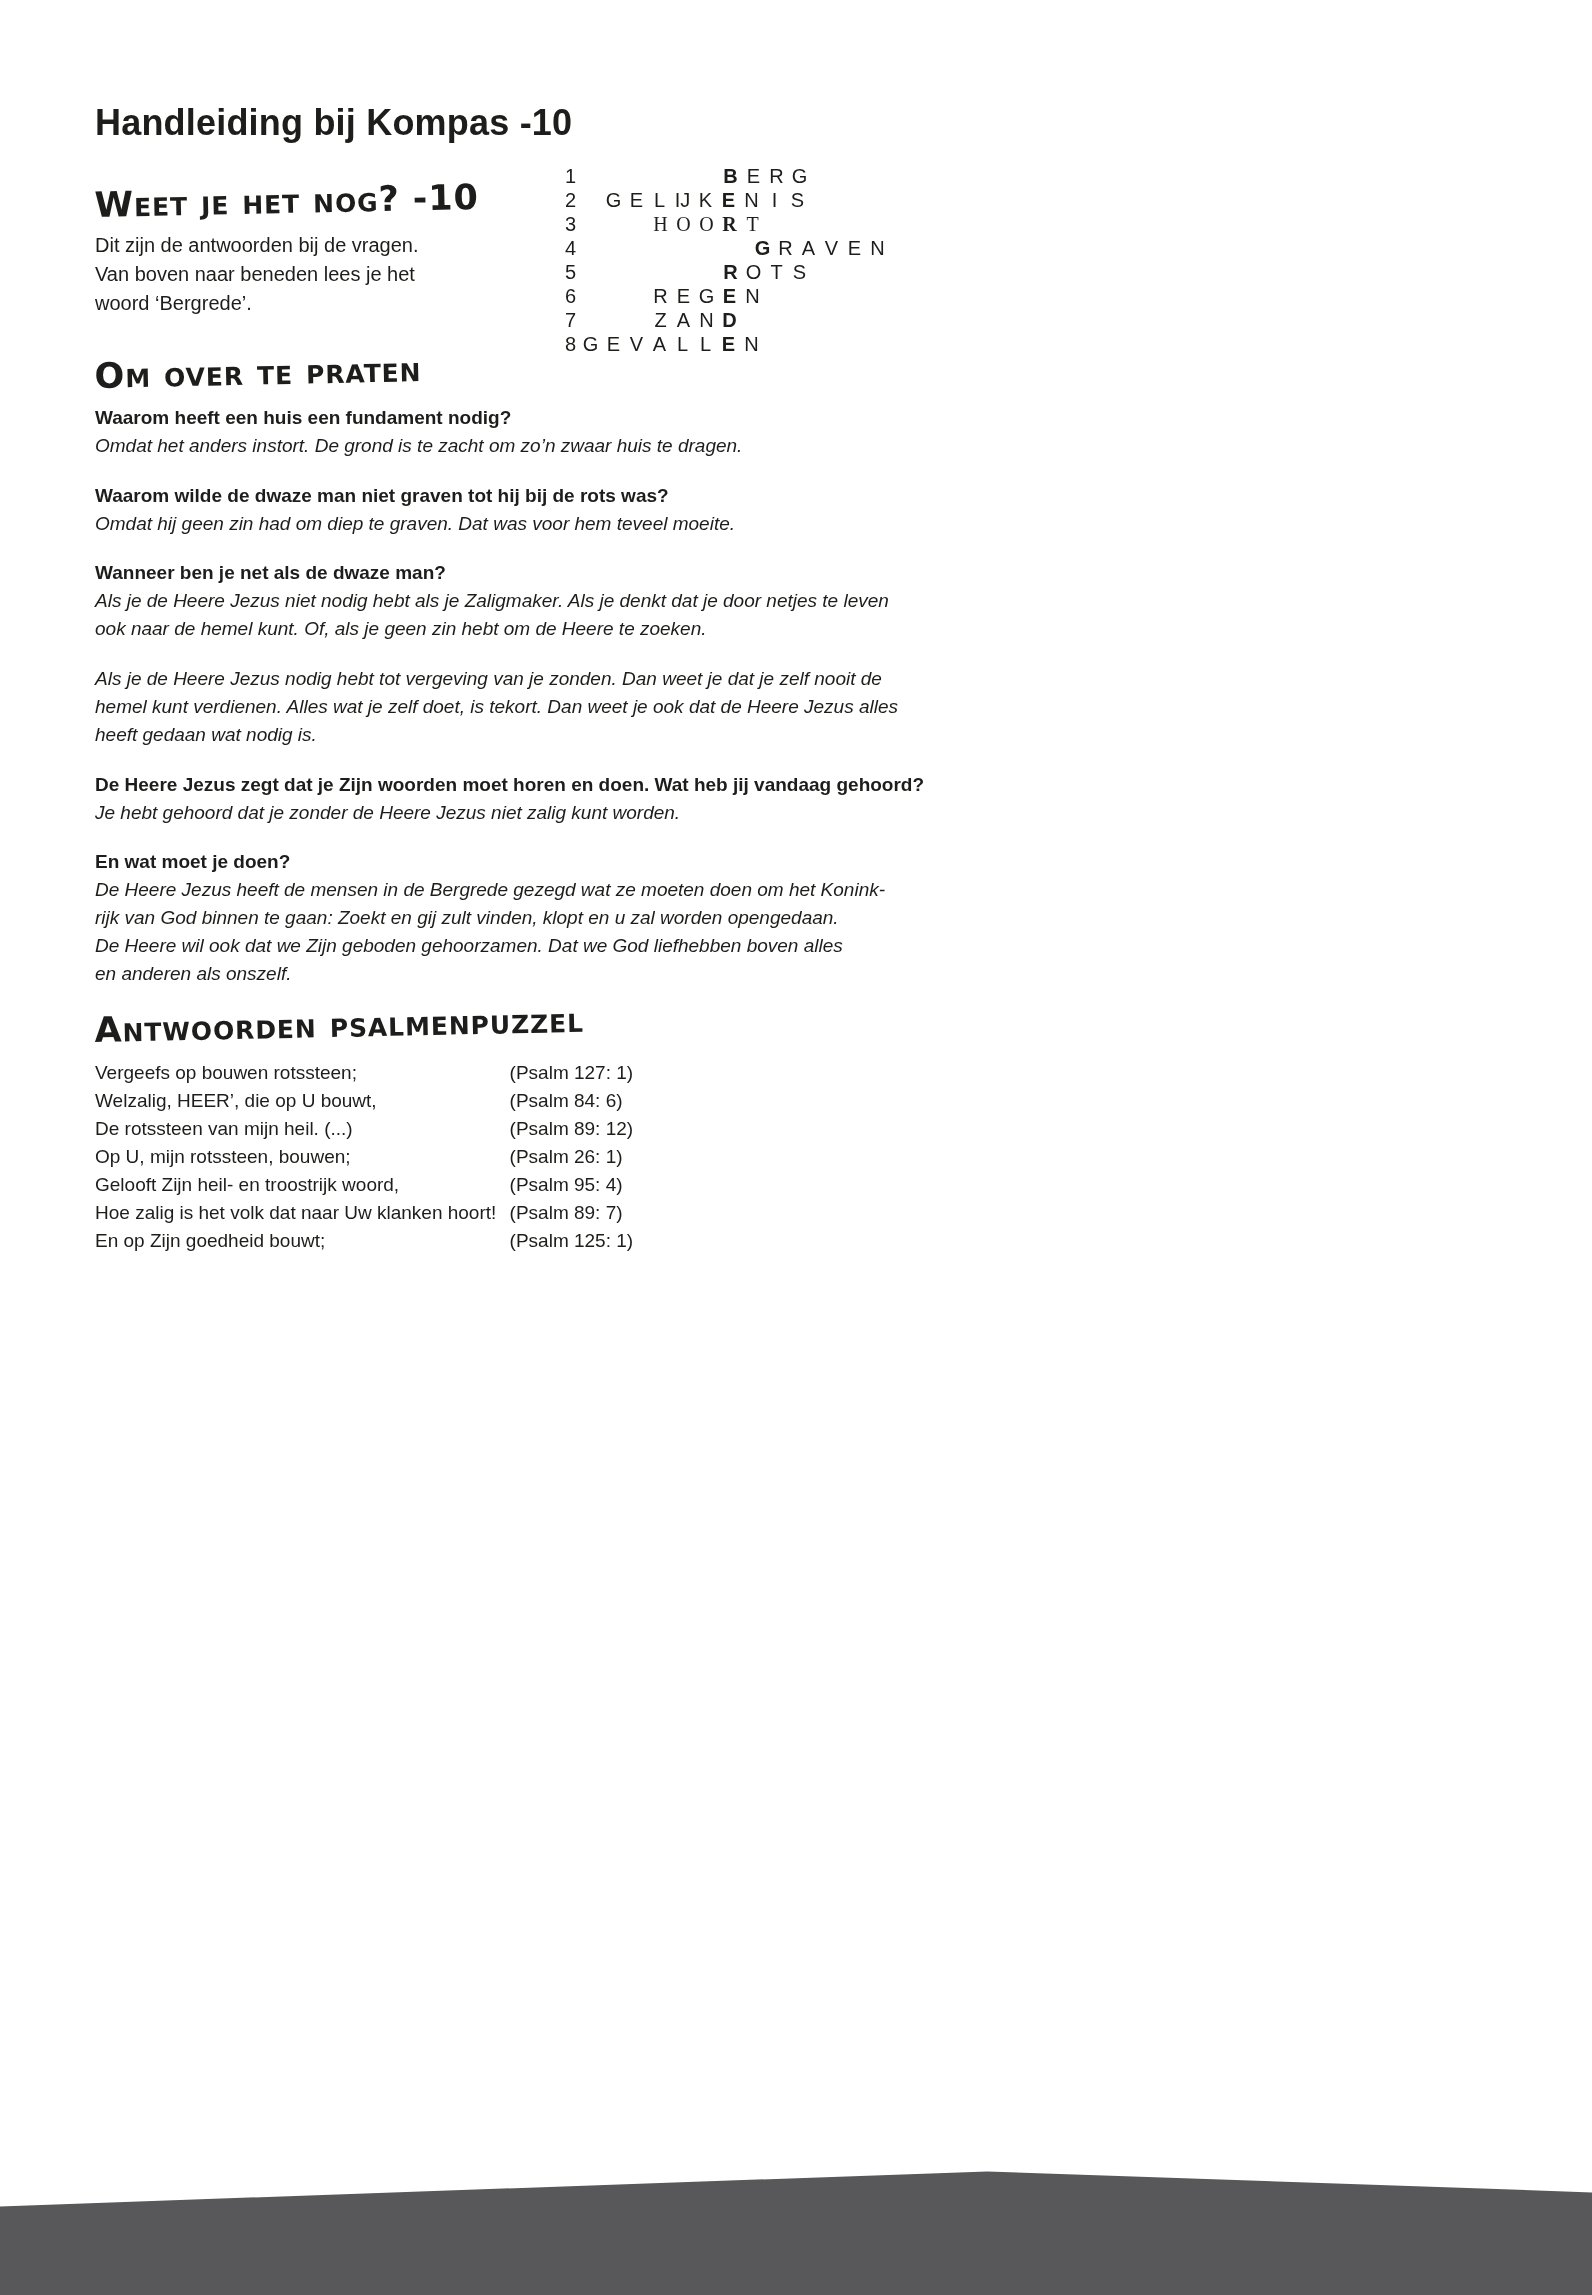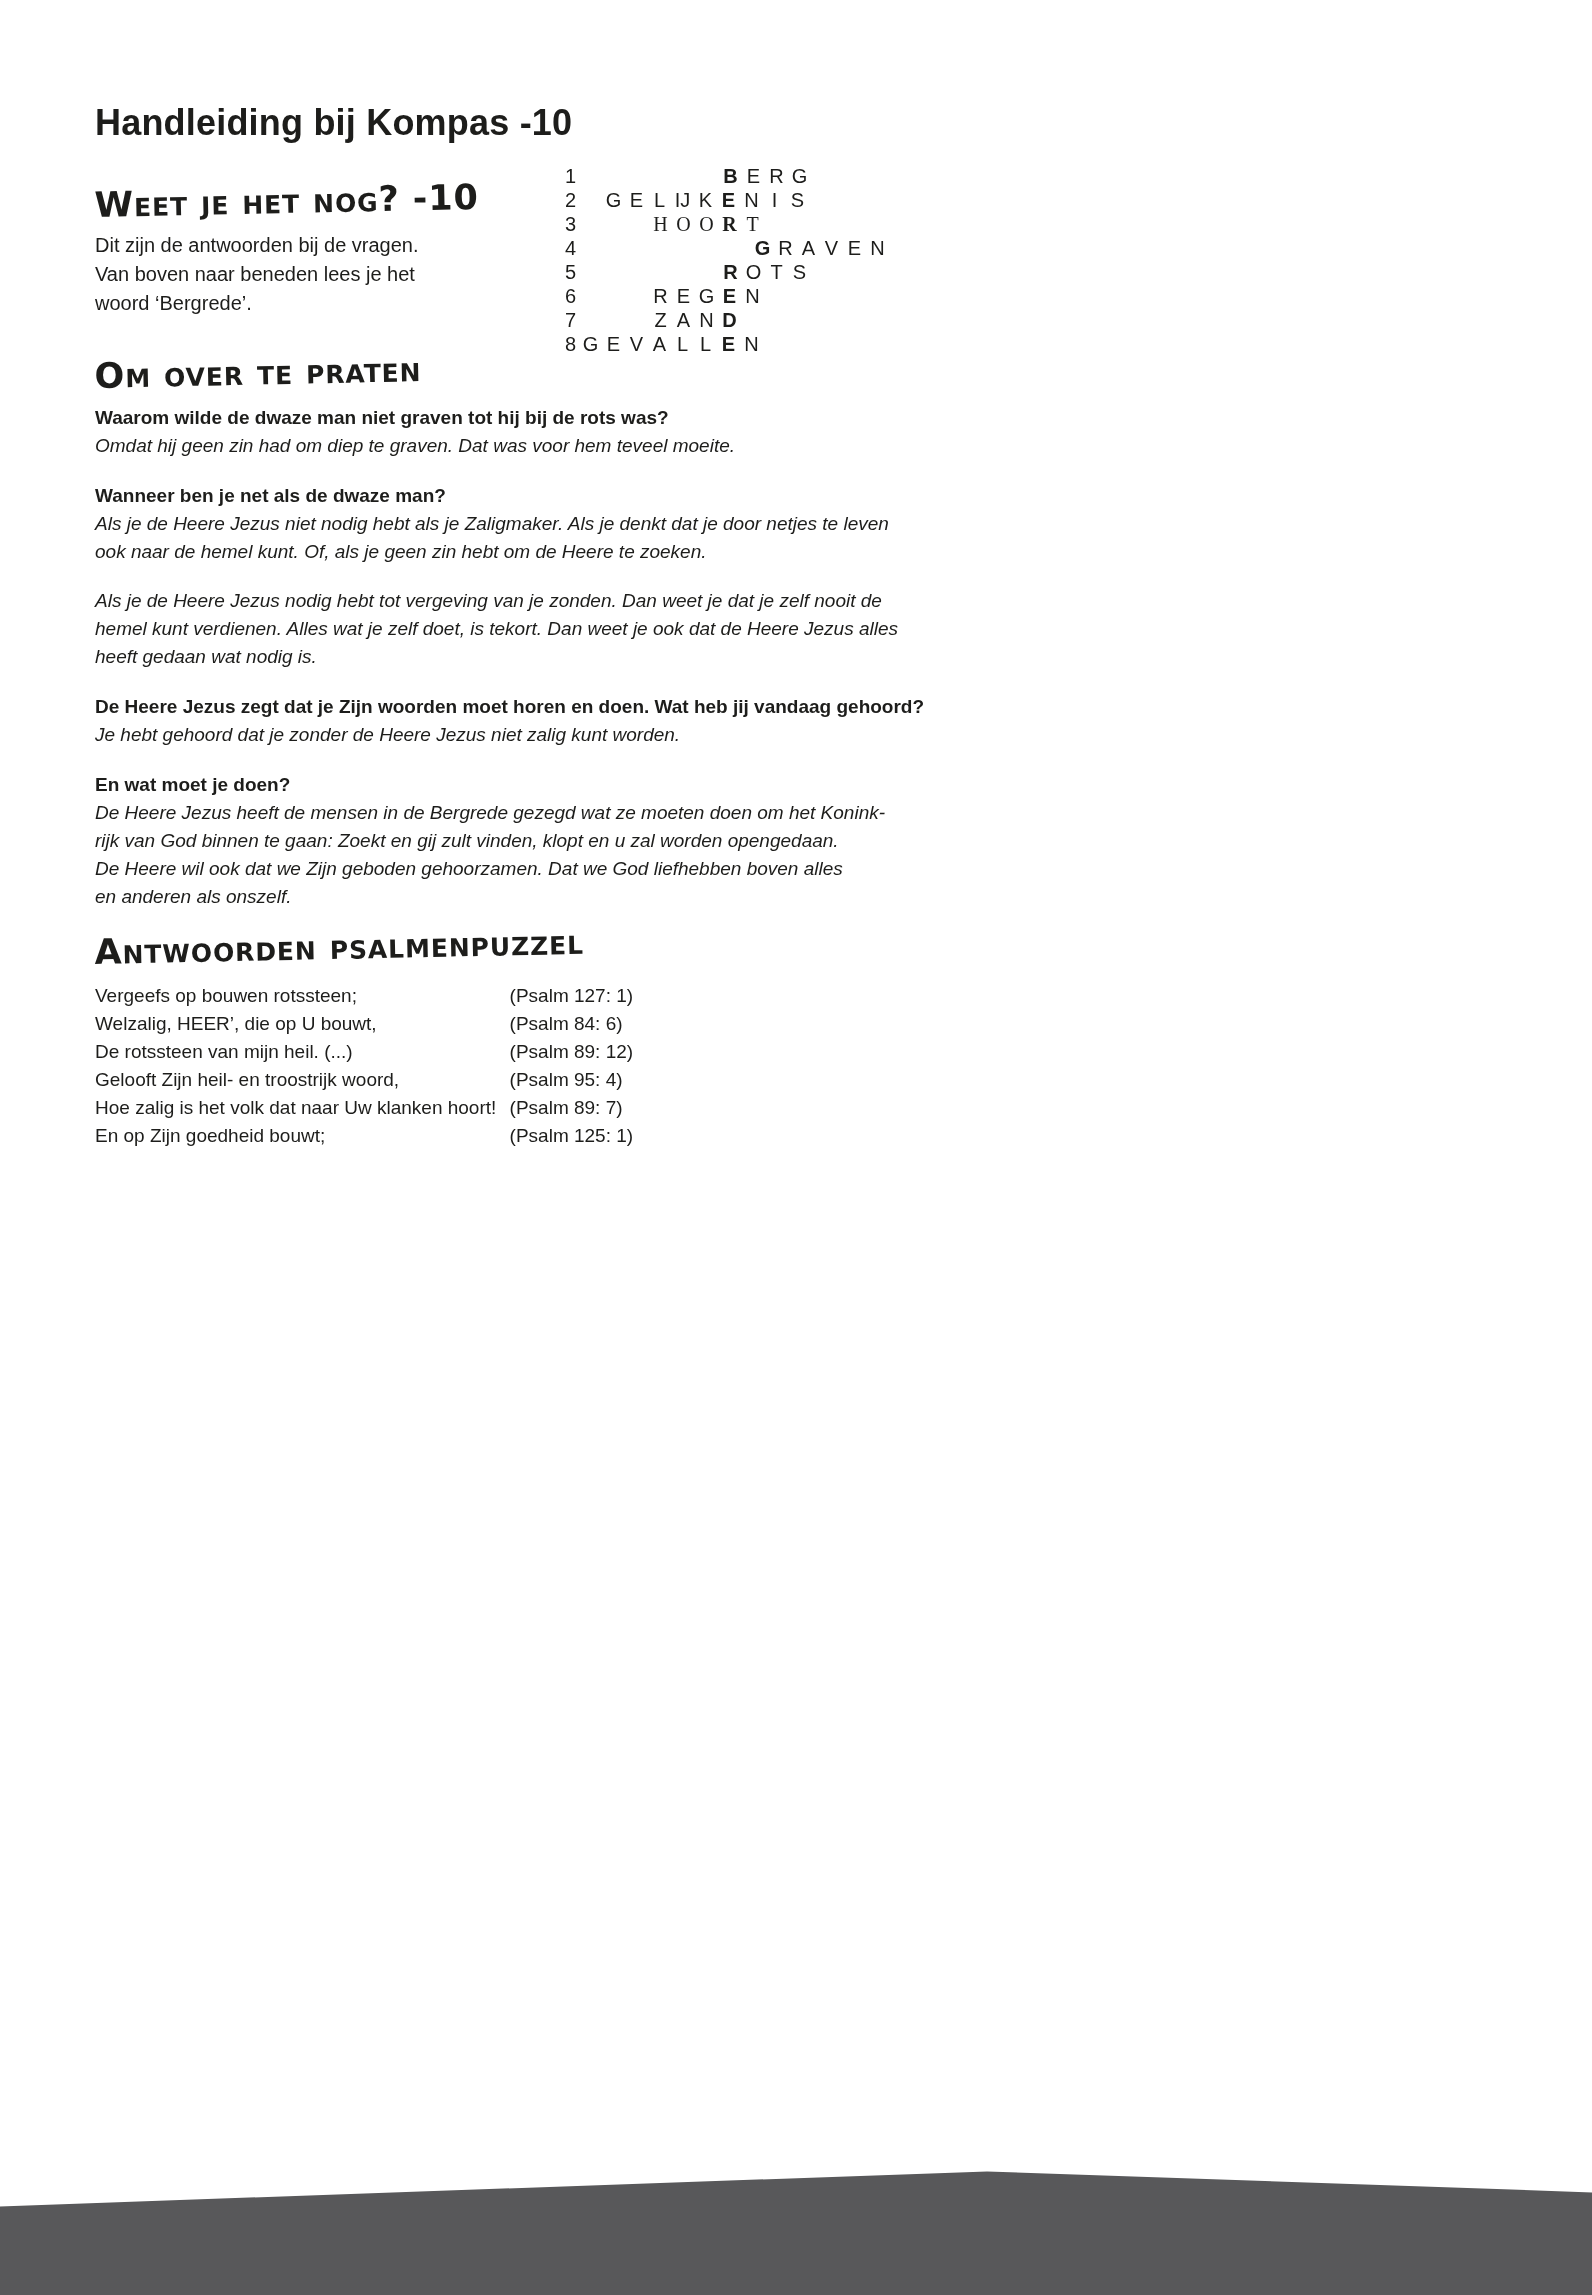--- a/index.html
+++ b/index.html
@@ -153,20 +153,24 @@
     <h2 class="hand h-weet">Weet je het nog? -10</h2>
     <div id="intro">
         <div class="intro-line">Dit zijn de antwoorden bij de vragen.</div>
         <div class="intro-line">Van boven naar beneden lees je het</div>
         <div class="intro-line">woord ‘Bergrede’.</div>
       </div>
 
     <h2 class="hand h-praten">Om over te praten</h2>
     <div id="qa">
         <div class="qa-block">
+          <div class="q-line">Waarom heeft een huis een fundament nodig?</div>
+          <div class="a-line">Omdat het anders instort. De grond is te zacht om zo’n zwaar huis te dragen.</div>
+        </div>
+        <div class="qa-block">
           <div class="q-line">Waarom wilde de dwaze man niet graven tot hij bij de rots was?</div>
           <div class="a-line">Omdat hij geen zin had om diep te graven. Dat was voor hem teveel moeite.</div>
         </div>
         <div class="qa-block">
           <div class="q-line">Wanneer ben je net als de dwaze man?</div>
           <div class="a-line">Als je de Heere Jezus niet nodig hebt als je Zaligmaker. Als je denkt dat je door netjes te leven</div>
           <div class="a-line">ook naar de hemel kunt. Of, als je geen zin hebt om de Heere te zoeken.</div>
         </div>
         <div class="qa-block">
           <div class="a-line">Als je de Heere Jezus nodig hebt tot vergeving van je zonden. Dan weet je dat je zelf nooit de</div>
@@ -194,20 +198,24 @@
         </div>
         <div class="psalm-row">
           <span class="psalm-text">Welzalig, HEER’, die op U bouwt,</span>
           <span class="psalm-ref">(Psalm 84: 6)</span>
         </div>
         <div class="psalm-row">
           <span class="psalm-text">De rotssteen van mijn heil. (...)</span>
           <span class="psalm-ref">(Psalm 89: 12)</span>
         </div>
         <div class="psalm-row">
+          <span class="psalm-text">Op U, mijn rotssteen, bouwen;</span>
+          <span class="psalm-ref">(Psalm 26: 1)</span>
+        </div>
+        <div class="psalm-row">
           <span class="psalm-text">Gelooft Zijn heil- en troostrijk woord,</span>
           <span class="psalm-ref">(Psalm 95: 4)</span>
         </div>
         <div class="psalm-row">
           <span class="psalm-text">Hoe zalig is het volk dat naar Uw klanken hoort!</span>
           <span class="psalm-ref">(Psalm 89: 7)</span>
         </div>
         <div class="psalm-row">
           <span class="psalm-text">En op Zijn goedheid bouwt;</span>
           <span class="psalm-ref">(Psalm 125: 1)</span>

